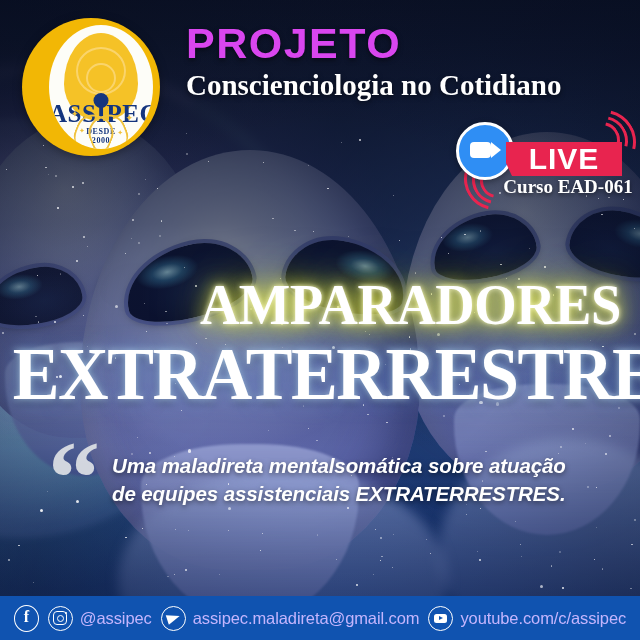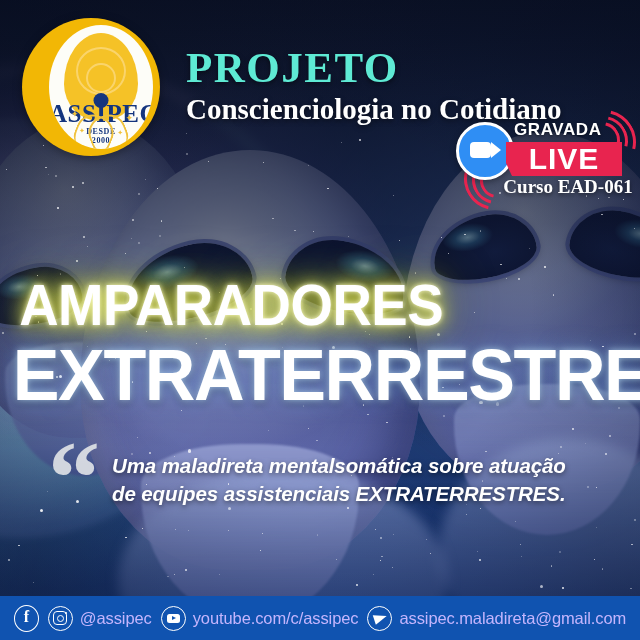--- a/index.html
+++ b/index.html
@@ -132,22 +132,22 @@
     position:absolute;bottom:-4px;width:34px;height:36px;border-radius:46% 46% 40% 40%;
     border:2px solid #f0c23d;border-bottom:none;
   }
   .logo-hand.l{left:26px;transform:rotate(22deg);}
   .logo-hand.r{right:26px;transform:rotate(-22deg);}
   .sparkle{position:absolute;color:#f0c23d;font-size:9px;}
 
   
   #header-text{position:absolute;left:186px;top:22px;width:440px;}
   .h-projeto{
-    font-family:Liberation Serif, serif;font-weight:bold;font-size:43px;
-    color:#5eead4;letter-spacing:1.5px;line-height:1;text-shadow:0 2px 5px rgba(0,0,0,.5);margin-top:24px;
+    font-family:Liberation Sans, sans-serif;font-weight:bold;font-size:43px;
+    color:#d946ef;letter-spacing:1.5px;line-height:1;text-shadow:0 2px 5px rgba(0,0,0,.5);
   }
   .h-sub{
     font-family:"Liberation Serif", serif;font-weight:bold;font-size:29px;
     color:#fff;line-height:1.1;margin-top:5px;text-shadow:0 2px 5px rgba(0,0,0,.5);
   }
 
   
   #live-badge{position:absolute;left:452px;top:112px;width:186px;height:94px;}
   .wave{position:absolute;border:3px solid #e8244f;border-radius:50%;
         border-color:#e8244f transparent transparent transparent;}
@@ -179,21 +179,21 @@
     position:absolute;left:0;right:0;top:1px;text-align:center;
     font-size:30px;font-weight:bold;color:#fff;letter-spacing:1px;line-height:32px;
   }
   .curso{
     position:absolute;left:46px;top:64px;width:140px;text-align:center;
     font-family:"Liberation Serif", serif;font-weight:bold;font-size:19px;color:#fff;
     text-shadow:0 2px 4px rgba(0,0,0,.55);
   }
 
   
-  #main-title{position:absolute;left:0;right:0;top:276px;text-align:left;}
+  #main-title{position:absolute;left:0;right:0;top:276px;text-align:right;font-family:Liberation Serif, serif;}
   .t-amp{
     font-size:58px;font-weight:bold;color:#ffffff;letter-spacing:-.5px;line-height:1;
     transform:scaleX(.94);
     text-shadow:
       0 0 6px rgba(255,255,200,.95),
       0 0 16px rgba(238,240,90,.95),
       0 0 32px rgba(214,224,40,.8),
       0 0 56px rgba(180,200,30,.55);
   }
   .t-ext{
@@ -492,21 +492,20 @@
     <span class="wave w1"></span>
     <span class="wave w2"></span>
     <span class="wave w3"></span>
     <span class="wave b1"></span>
     <span class="wave b2"></span>
     <span class="wave b3"></span>
     <div class="cam-circle">
       <span class="cam-body"></span>
       <span class="cam-lens"></span>
     </div>
-    <div class="gravada">GRAVADA</div>
     <div class="live-banner">
       <div class="live-text">LIVE</div>
     </div>
     <div class="curso">Curso EAD-061</div>
   </div>
 
   <div id="main-title">
     <div class="t-amp">AMPARADORES</div>
     <div class="t-ext">EXTRATERRESTRES</div>
   </div>
@@ -521,25 +520,25 @@
       <span class="ic fb">f</span>
     </div>
     <div class="f-group">
       <span class="ic">
           <span class="ig-sq"></span>
         </span>
       <span class="f-text">@assipec</span>
     </div>
     <div class="f-group">
       <span class="ic">
+          <span class="tg-plane"></span>
+        </span>
+      <span class="f-text">assipec.maladireta@gmail.com</span>
+    </div>
+    <div class="f-group">
+      <span class="ic">
           <span class="yt-box"></span>
         </span>
       <span class="f-text">youtube.com/c/assipec</span>
     </div>
-    <div class="f-group">
-      <span class="ic">
-          <span class="tg-plane"></span>
-        </span>
-      <span class="f-text">assipec.maladireta@gmail.com</span>
-    </div>
   </div>
 
 </div>
 
 </body></html>

